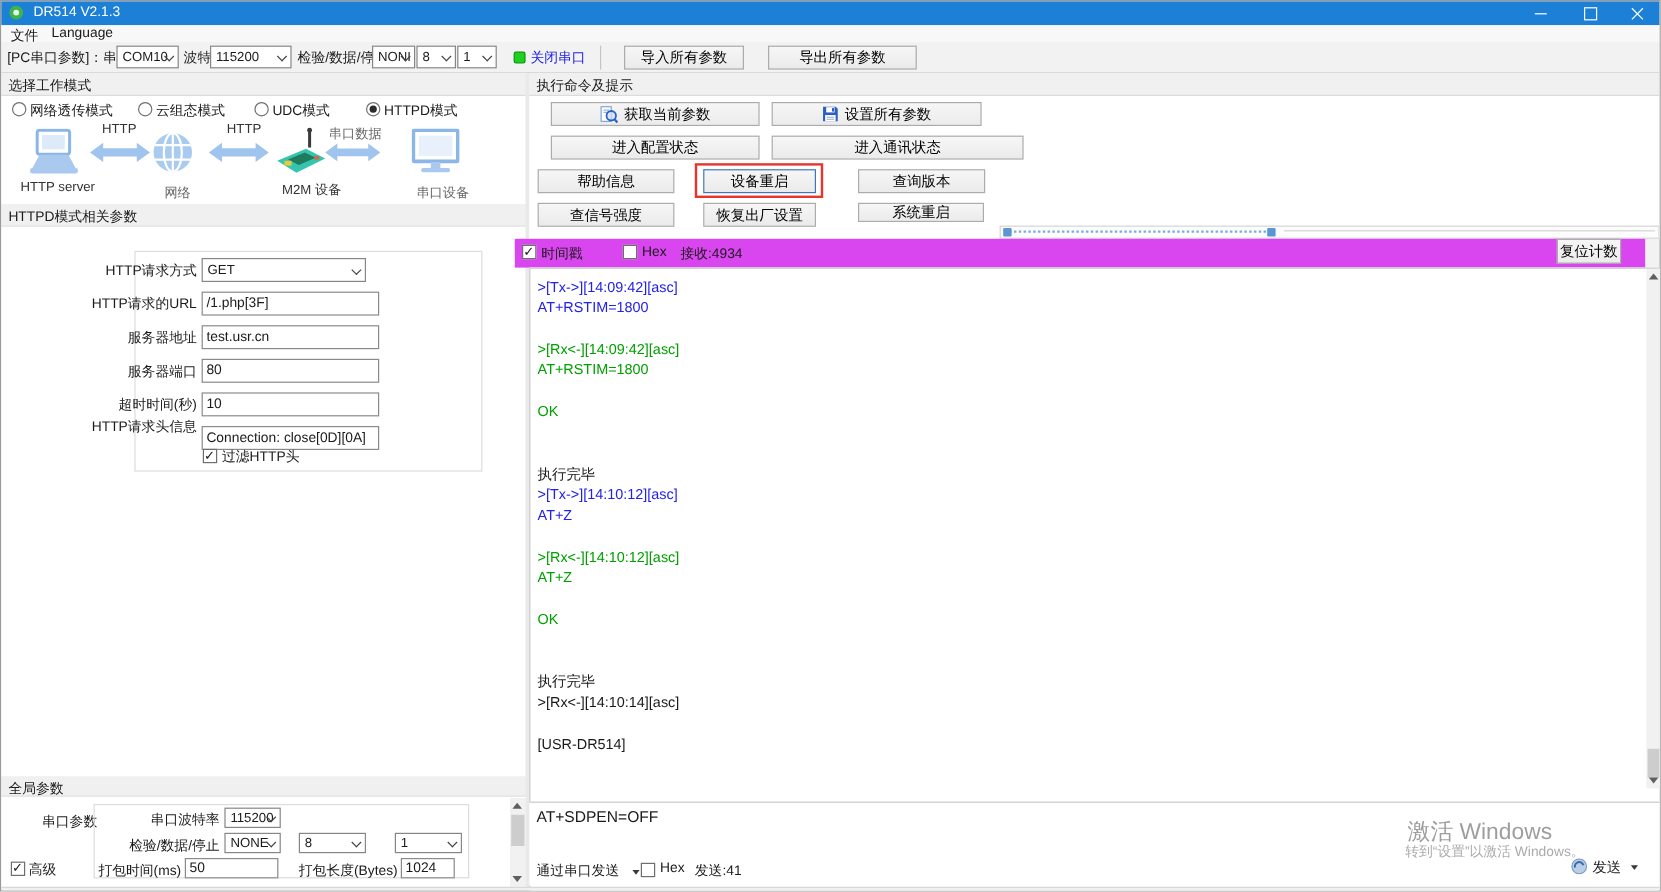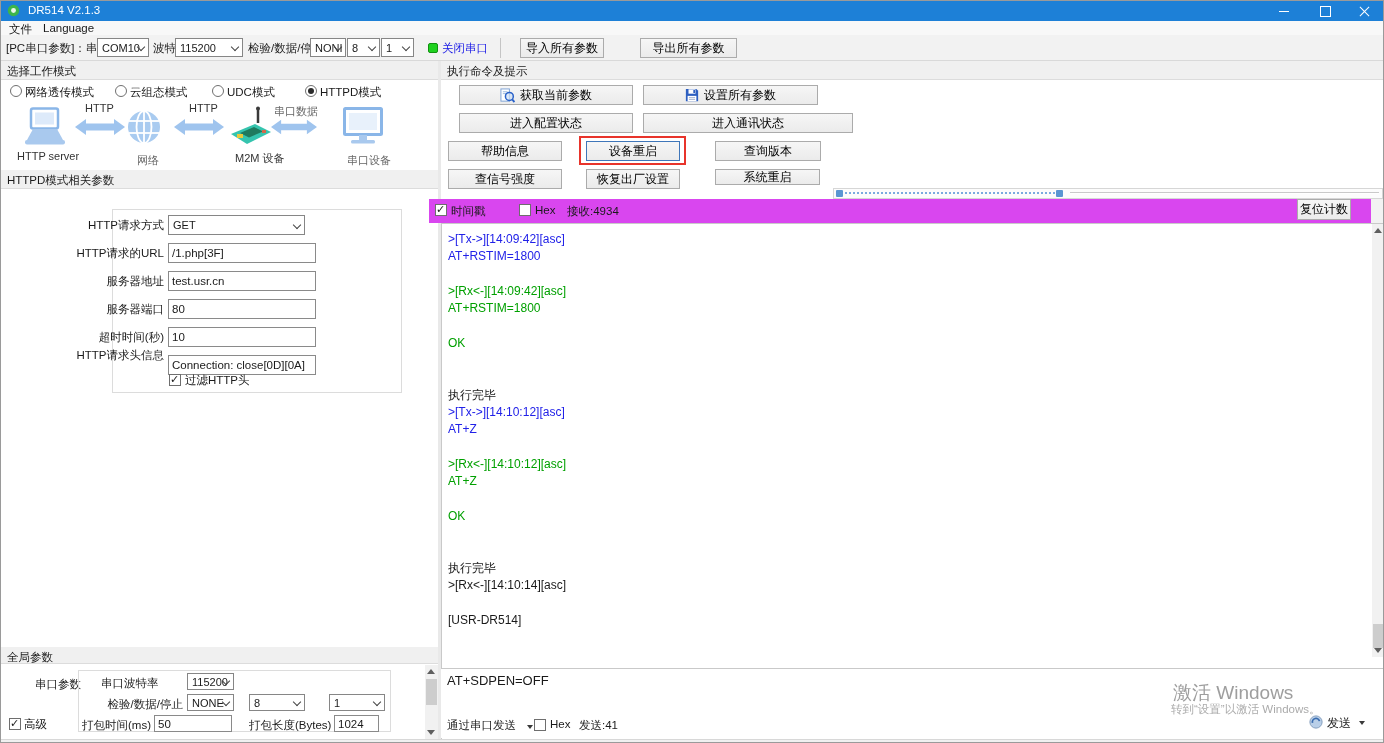--- a/index.html
+++ b/index.html
@@ -96,22 +96,22 @@
       <span class="cval">8</span>
         <i class="chev"></i>
     </div>
     <div class="combo" style="left:380px;top:3px;width:33px;height:19px">
       <span class="cval">1</span>
         <i class="chev"></i>
     </div>
     <span class="abs" style="left:427px;top:8px;width:10px;height:10px;background:#1fd11f;border:1px solid #119111;border-radius:2px;box-sizing:border-box"></span>
     <span class="lbl linkblue" style="left:441px;top:6px;font-weight:normal">关闭串口</span>
     <div class="sep" style="left:499px;top:3px;height:20px"></div>
-    <button class="win-btn" style="left:519px;top:3px;width:84px;height:20px">导入所有参数</button>
-    <button class="win-btn" style="left:639px;top:3px;width:97px;height:20px">导出所有参数</button>
+    <button class="win-btn" style="left:519px;top:3px;width:100px;height:20px">导入所有参数</button>
+    <button class="win-btn" style="left:639px;top:3px;width:124px;height:20px">导出所有参数</button>
   </div>
 
   <div class="hdrbar" style="left:0;top:60px;width:437px;height:19px">
     <span>选择工作模式</span>
   </div>
   <div class="abs white" style="left:0;top:79px;width:437px;height:90px"></div>
 
   <span class="radio" style="left:9px;top:84px"></span>
   <span class="lbl" style="left:24px;top:84px">网络透传模式</span>
   <span class="radio" style="left:114px;top:84px"></span>
@@ -203,21 +203,21 @@
   <span class="cb checked" style="left:168px;top:373px"></span>
   <span class="lbl" style="left:184px;top:372px">过滤HTTP头</span>
 
   <div class="hdrbar" style="left:0;top:646px;width:437px;height:17px">
     <span>全局参数</span>
   </div>
   <div class="abs white" style="left:0;top:663px;width:437px;height:75px"></div>
   <span class="lbl" style="left:34px;top:676px">串口参数</span>
   <div class="abs" style="left:77px;top:669px;width:313px;height:62px;border:1px solid #dcdcdc;box-sizing:border-box"></div>
 
-  <span class="lbl" style="left:100px;top:675px;width:82px;">串口波特率</span>
+  <span class="lbl" style="left:100px;top:675px;width:82px;text-align:right">串口波特率</span>
   <div class="combo" style="left:186px;top:672px;width:47px;height:17px">
     <span class="cval" style="top:2px">115200</span>
       <i class="chev" style="top:4px"></i>
   </div>
   <span class="lbl" style="left:95px;top:696px;width:87px;text-align:right">检验/数据/停止</span>
   <div class="combo" style="left:186px;top:693px;width:47px;height:17px">
     <span class="cval" style="top:2px">NONE</span>
       <i class="chev" style="top:4px"></i>
   </div>
   <div class="combo" style="left:248px;top:693px;width:56px;height:17px">

